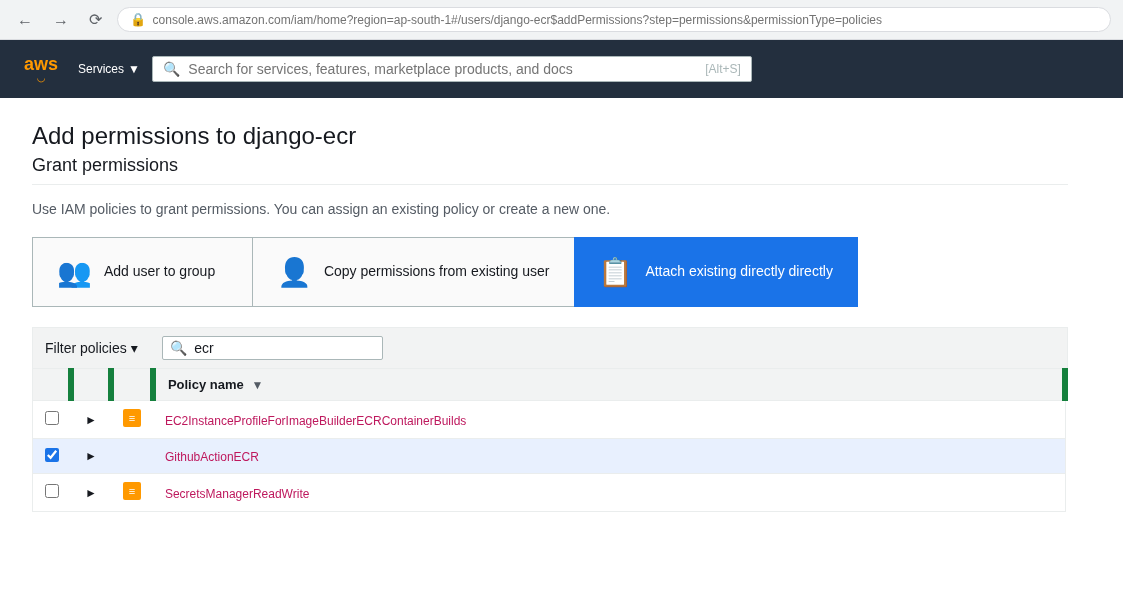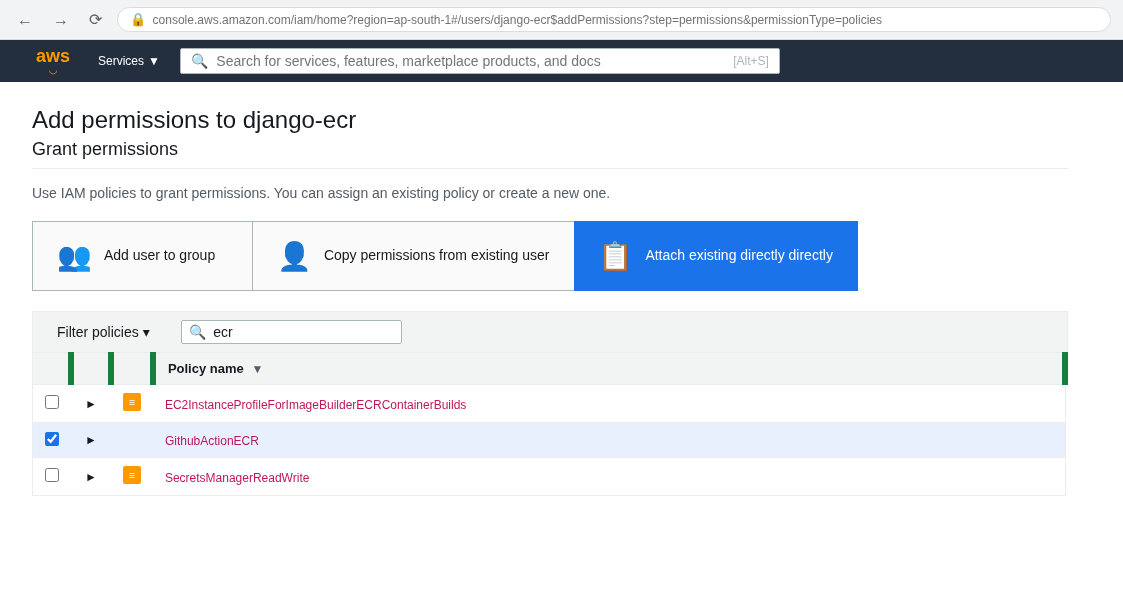--- a/index.html
+++ b/index.html
@@ -34,23 +34,23 @@
       gap: 6px;
     }
     .browser-url-bar .lock-icon { color: #5f6368; font-size: 13px; }
     .browser-url-text { font-size: 12px; color: #737373; }
 
     
     .aws-navbar {
       background: #232f3e;
       display: flex;
       align-items: center;
-      height: 42px;
-      padding: 0 32px;
-      gap: 12px;
+      height: 58px;
+      padding: 0 20px;
+      gap: 4px;
     }
     .aws-logo {
       display: flex;
       flex-direction: column;
       align-items: center;
       justify-content: center;
       width: 42px;
       height: 36px;
       margin-right: 4px;
     }
@@ -178,25 +178,25 @@
       font-size: 14px;
       cursor: pointer;
       border-radius: 2px;
       margin-bottom: 20px;
     }
 
     
     .filter-row {
       display: flex;
       align-items: center;
-      gap: 31px;
+      gap: 24px;
       background: #f2f3f3;
       border: 1px solid #eaeded;
       border-bottom: none;
-      padding: 8px 24px;
+      padding: 8px 12px;
     }
     .filter-policies-btn {
       background: none;
       border: none;
       font-size: 14px;
       color: #16191f;
       cursor: pointer;
       display: flex;
       align-items: center;
       gap: 4px;

